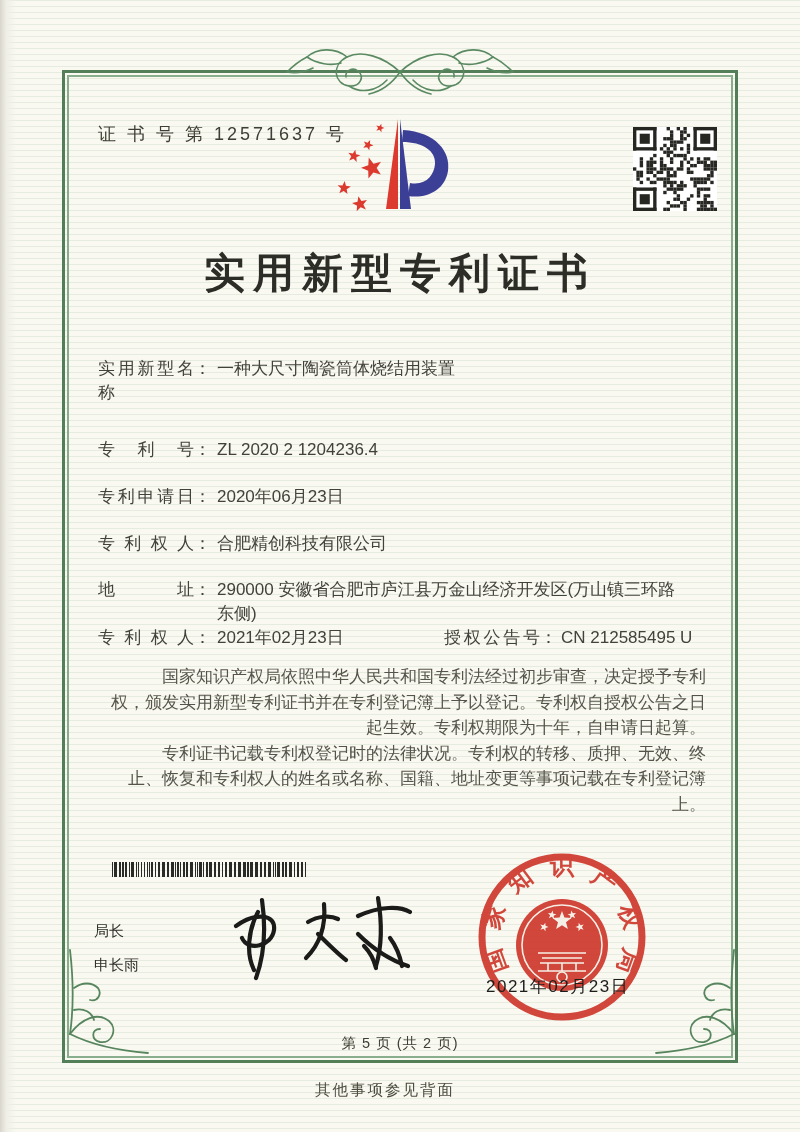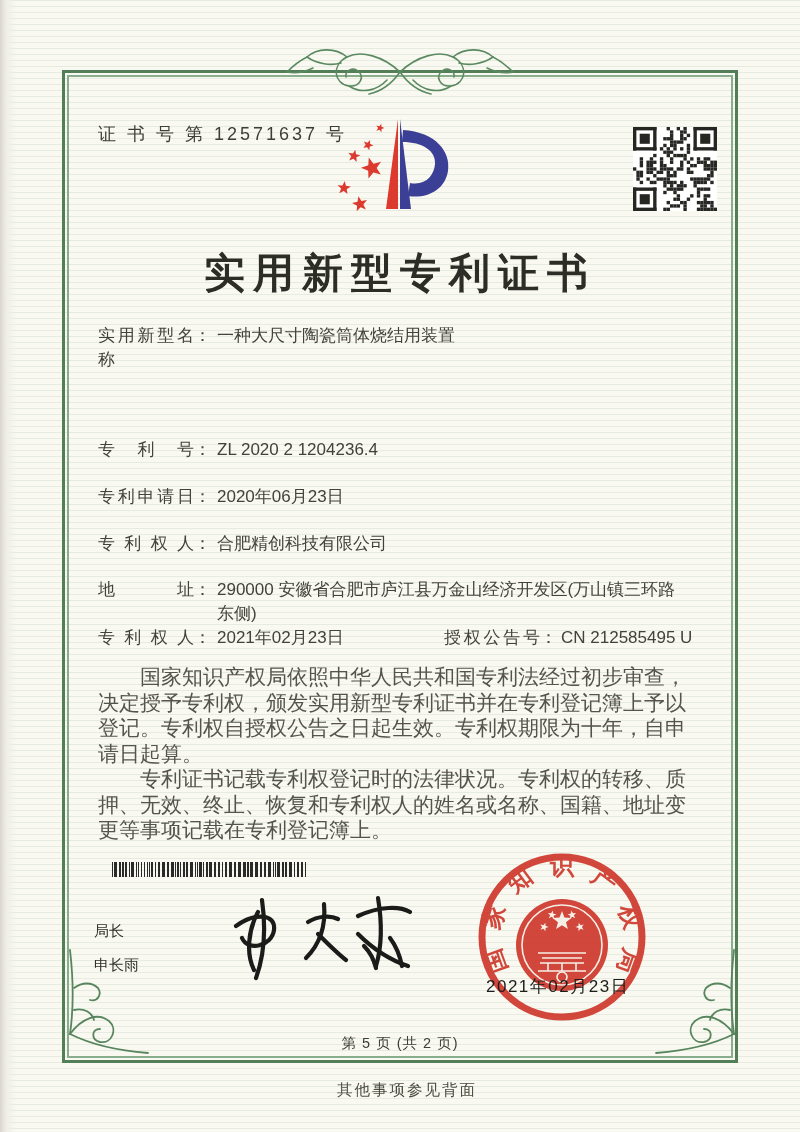--- a/index.html
+++ b/index.html
@@ -17,29 +17,29 @@
   .frame-inner{position:absolute;inset:2px;border:2px solid #89ae8d;}
   .cert-no{position:absolute;left:98px;top:122px;font-size:18px;letter-spacing:3px;color:#3e3e35;}
   .title{position:absolute;left:0;top:246px;width:800px;text-align:center;
     font-size:41px;font-weight:700;letter-spacing:8px;color:#2d2d27;}
   .row{position:absolute;left:98px;width:620px;font-size:17px;color:#42423a;line-height:24px;}
   .row .lbl{display:inline-block;width:96px;text-align:justify;text-align-last:justify;vertical-align:top;}
   .row .colon{vertical-align:top;}
   .row .val{display:inline-block;vertical-align:top;margin-left:6px;max-width:470px;}
   .row .pair2{position:absolute;left:346px;top:0;white-space:nowrap;}
   .row .lbl2{display:inline-block;width:96px;text-align:justify;text-align-last:justify;}
-  .paras{position:absolute;left:98px;top:664px;width:608px;font-size:21px;line-height:25.5px;color:#55544a;}
+  .paras{position:absolute;left:98px;top:664px;width:608px;font-size:17px;line-height:25.5px;color:#55544a;text-align:right;}
   .paras p{margin:0;text-indent:2em;}
   .barcode{position:absolute;left:112px;top:862px;width:198px;height:15px;}
   .officer{position:absolute;left:94px;top:914px;font-size:15px;line-height:34px;color:#2f2f2a;}
   .signature{position:absolute;left:212px;top:882px;}
   .seal{position:absolute;left:474px;top:849px;}
   .seal-date{position:absolute;left:486px;top:975px;font-size:17px;letter-spacing:1.5px;color:#1d1d1b;white-space:nowrap;}
   .page-info{position:absolute;left:0;top:1034px;width:800px;text-align:center;font-size:14.5px;letter-spacing:1px;color:#3e3e35;}
-  .back-note{position:absolute;left:0;top:1080px;width:770px;text-align:center;font-size:15.5px;letter-spacing:2px;color:#4c4c40;margin-left:22px;}
+  .back-note{position:absolute;left:0;top:1080px;width:770px;text-align:center;font-size:15.5px;letter-spacing:2px;color:#4c4c40;}
   .logo{position:absolute;left:330px;top:112px;}
   .qr{position:absolute;left:633px;top:127px;}
   .orn-top{position:absolute;left:283px;top:44px;}
   .orn-bl{position:absolute;left:64px;top:948px;}
   .orn-br{position:absolute;left:652px;top:948px;transform:scaleX(-1);}
 </style>
 </head>
 <body>
 
 <div class="page">
@@ -293,21 +293,21 @@
         <rect x="20" y="24" width="1" height="1"></rect>
         <rect x="21" y="24" width="1" height="1"></rect>
         <rect x="22" y="24" width="1" height="1"></rect>
         <rect x="23" y="24" width="1" height="1"></rect>
         <rect x="24" y="24" width="1" height="1"></rect>
       </g>
   </svg>
 
   <div class="title">实用新型专利证书</div>
 
-  <div class="row" style="top:324px">
+  <div class="row" style="top:357px">
     <span class="lbl">实用新型名称</span><span class="colon">：</span><span class="val">一种大尺寸陶瓷筒体烧结用装置</span>
   </div>
   <div class="row" style="top:438px">
     <span class="lbl">专利号</span><span class="colon">：</span><span class="val">ZL 2020 2 1204236.4</span>
   </div>
   <div class="row" style="top:485px">
     <span class="lbl">专利申请日</span><span class="colon">：</span><span class="val">2020年06月23日</span>
   </div>
   <div class="row" style="top:532px">
     <span class="lbl">专利权人</span><span class="colon">：</span><span class="val">合肥精创科技有限公司</span>

